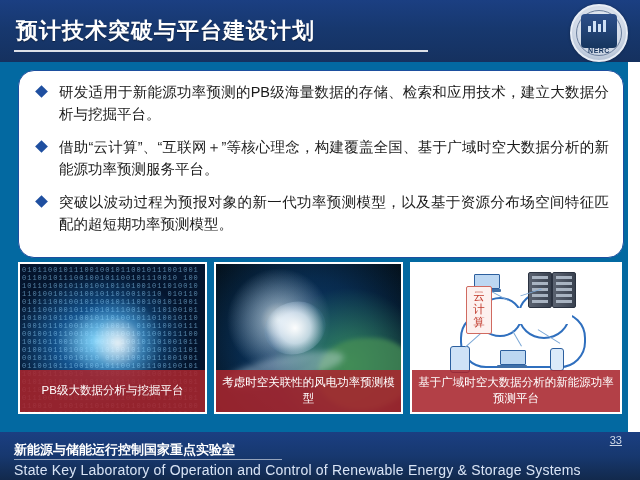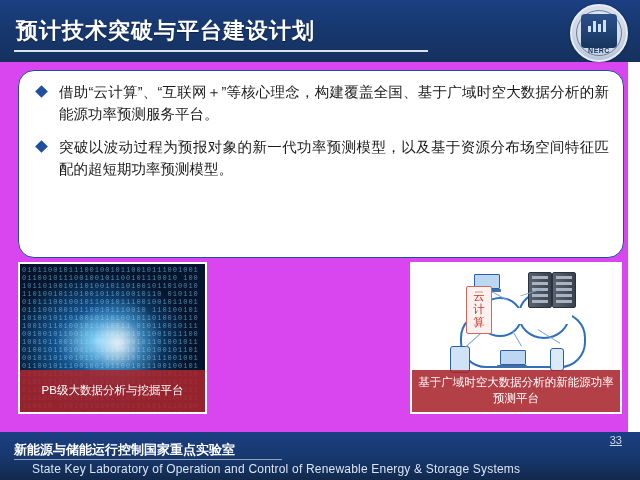--- a/index.html
+++ b/index.html
@@ -1,21 +1,21 @@
 <!DOCTYPE html>
 <html><head>
 <meta charset="utf-8">
 <style>
   html,body{margin:0;padding:0;}
   body{
     width:640px;height:480px;overflow:hidden;
     font-family:"Liberation Sans","DejaVu Sans",sans-serif;
     background:#ffffff;
   }
-  .slide{position:relative;width:628px;height:480px;background:#d946ef;}
+  .slide{position:relative;width:628px;height:480px;background:#0369a1;}
 
   
   .header{
     position:absolute;left:0;top:0;width:640px;height:62px;
     background:linear-gradient(to bottom,#1b3f82 0%,#17386f 45%,#15315f 100%);
   }
   .header-title{
     position:absolute;left:16px;top:16px;
     color:#ffffff;font-size:22px;font-weight:bold;letter-spacing:1px;
     text-shadow:0 1px 1px rgba(0,0,0,.4);
@@ -156,21 +156,21 @@
   
   .footer{
     position:absolute;left:0;bottom:0;width:640px;height:48px;
     background:linear-gradient(to bottom,#1b3f82 0%,#17386f 50%,#12294c 100%);
   }
   .footer .cn{
     position:absolute;left:14px;top:9px;color:#ffffff;font-size:13px;font-weight:bold;font-family:Liberation Mono, monospace;
   }
   .footer .line2{position:absolute;left:14px;top:27px;width:268px;height:1px;background:rgba(255,255,255,.55);}
   .footer .en{
-    position:absolute;left:32px;top:30px;color:#d9e4f5;font-size:12px;letter-spacing:.2px;
+    position:absolute;left:14px;top:30px;color:#d9e4f5;font-size:14px;letter-spacing:.2px;
   }
   .footer .pageno{
     position:absolute;right:18px;top:2px;color:#cfd9e8;font-size:11px;text-decoration:underline;
   }
 </style>
 </head>
 <body>
 
 <div class="slide">
 
@@ -187,20 +187,24 @@
           <i></i>
         </div>
       <div class="label">NERC</div>
     </div>
   </div>
 
   <div class="card">
     <div class="bullets">
       <div class="bullet">
         <span class="dia"></span>
+        <span>研发适用于新能源功率预测的PB级海量数据的存储、检索和应用技术，建立大数据分析与挖掘平台。</span>
+      </div>
+      <div class="bullet">
+        <span class="dia"></span>
         <span>借助“云计算”、“互联网＋”等核心理念，构建覆盖全国、基于广域时空大数据分析的新能源功率预测服务平台。</span>
       </div>
       <div class="bullet">
         <span class="dia"></span>
         <span>突破以波动过程为预报对象的新一代功率预测模型，以及基于资源分布场空间特征匹配的超短期功率预测模型。</span>
       </div>
     </div>
   </div>
 
   <div class="pics">
@@ -218,20 +222,28 @@
           1101001011010010110100101101001011010010110100101101001011010011
           0101100101110010010110010111001001011001011100100101100101110010
           1001011010010110100101101001011010010110100101101001011010010110
           0101100101110010010110010111001001011001011100100101100101110010
         </div>
         <div class="swirl"></div>
       </div>
       <div class="caption">PB级大数据分析与挖掘平台</div>
     </div>
 
+    <div class="pic pic2">
+      <div class="earth">
+        <div class="eye"></div>
+        <div class="land"></div>
+        <div class="cloudband"></div>
+      </div>
+      <div class="caption">考虑时空关联性的风电功率预测模型</div>
+    </div>
 
     <div class="pic pic3">
       <div class="netbg">
         <div class="cloudshape"></div>
         <div class="cloudmask"></div>
 
         <div class="dev laptop" style="left:62px;top:10px;">
           <div class="scr"></div>
             <div class="base"></div>
         </div>

